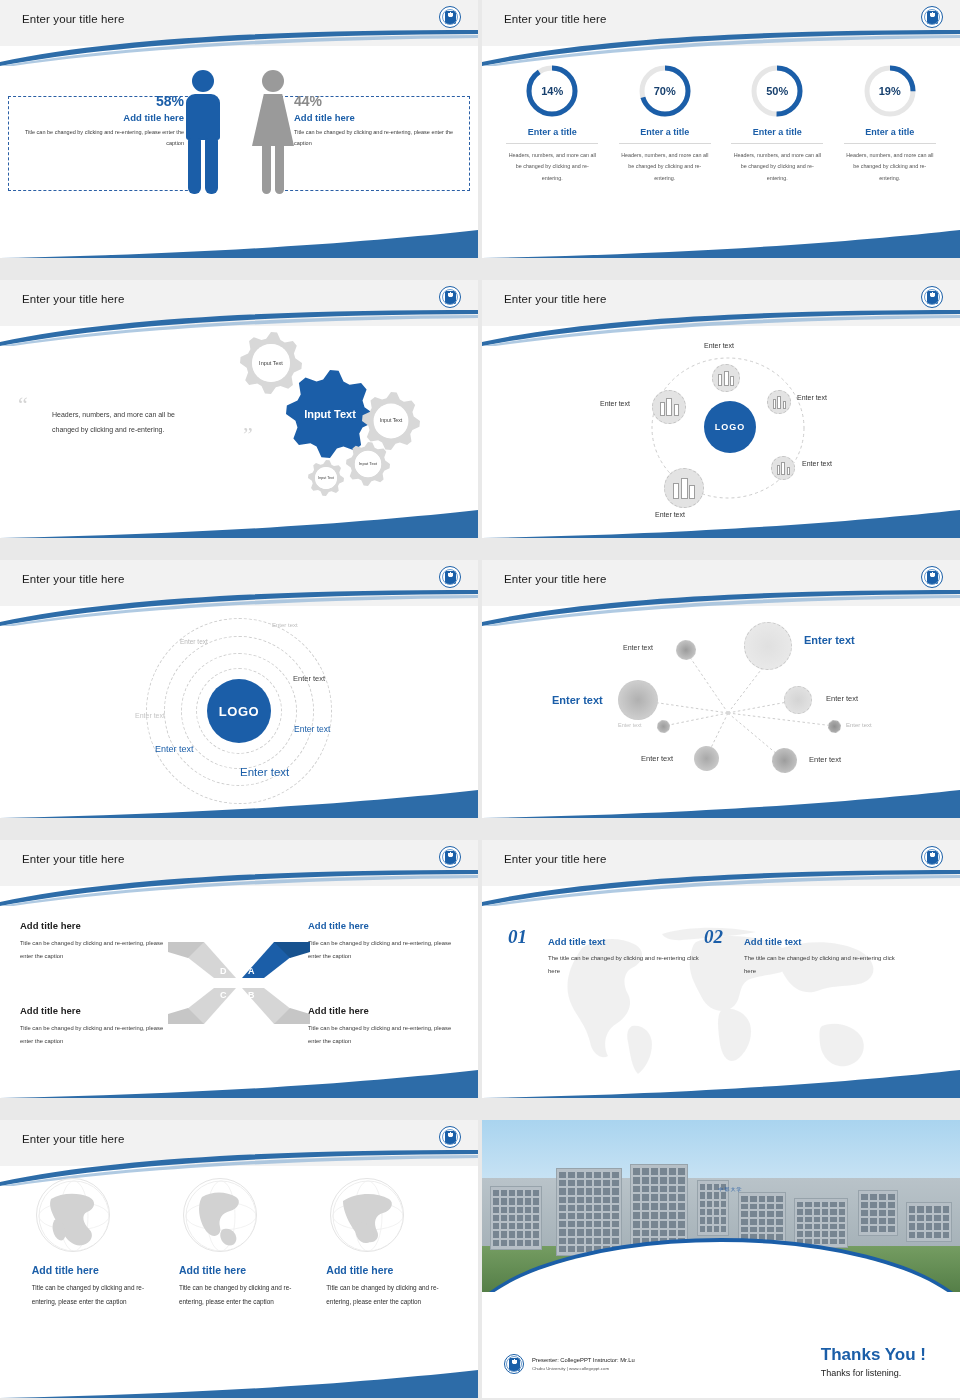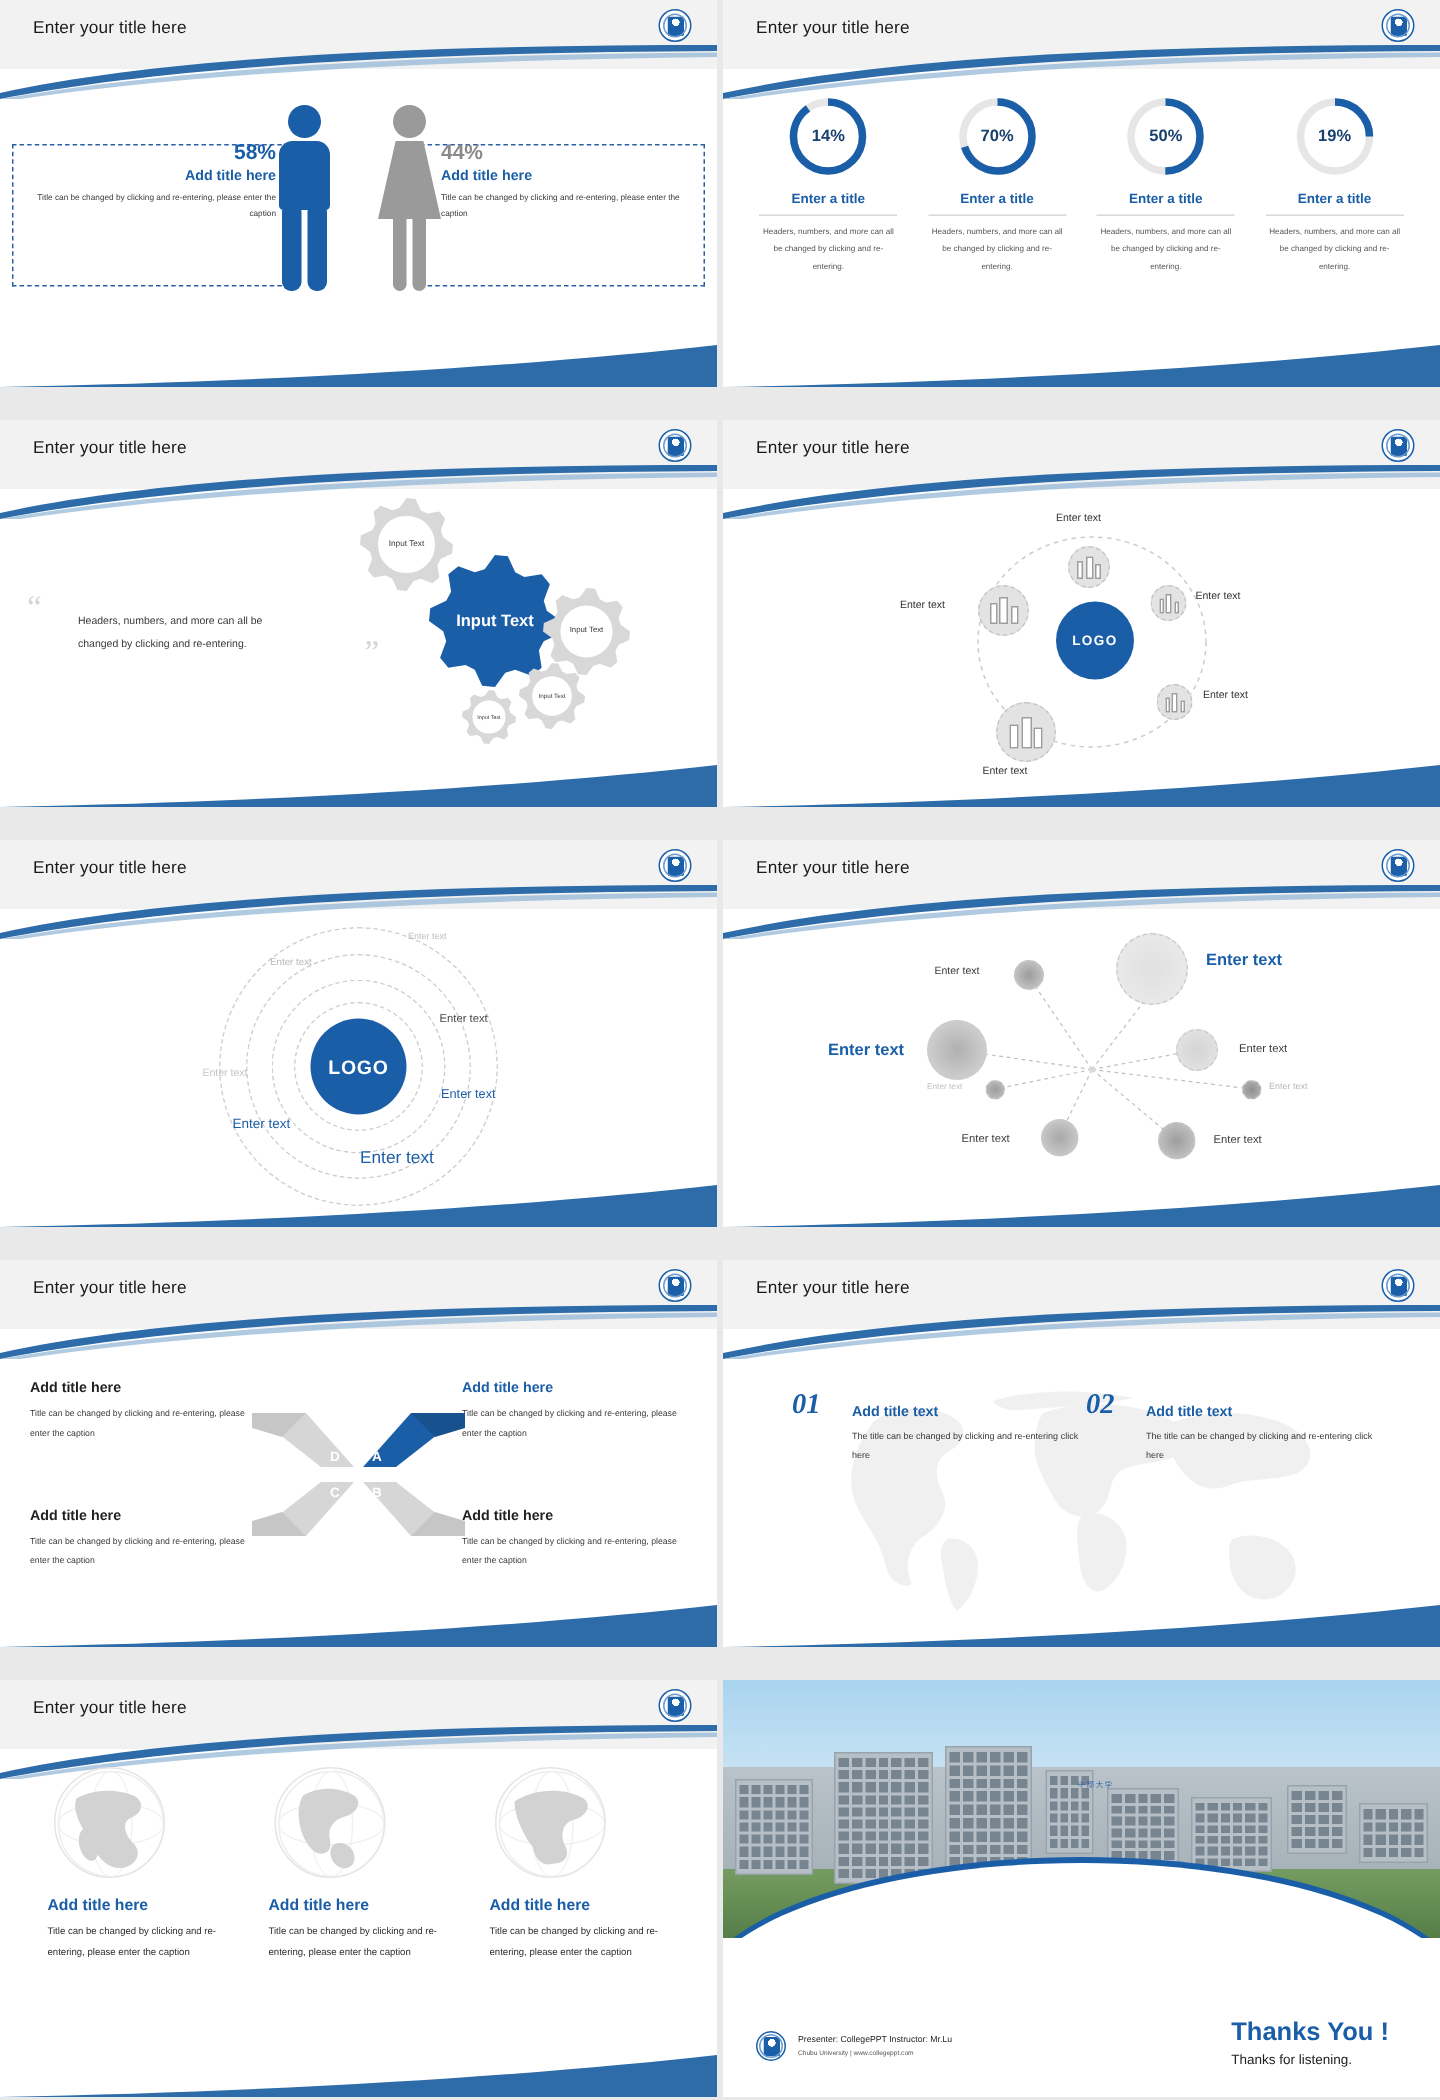--- a/index.html
+++ b/index.html
@@ -162,21 +162,21 @@
   
   .s7-col { position:absolute; width:150px; }
   .s7-col .t { font-size:9.5px; font-weight:bold; color:#222; }
   .s7-col .t.blue { color:#1b5ea8; }
   .s7-col .c { font-size:5.8px; color:#3a3a3a; line-height:2.2; margin-top:6px; }
   .xshape { position:absolute; left:168px; top:98px; width:142px; height:90px; }
 
   
   .worldmap { position:absolute; left:50%; top:74px; transform:translateX(-50%);
               width:370px; height:165px; opacity:.5; }
-  .s8-item { position:absolute; top:96px;margin-left:20px; }
+  .s8-item { position:absolute; top:96px; }
   .s8-num { position:absolute; left:0; top:-10px; font-size:19px; font-style:italic;
             font-weight:bold; color:#1b5ea8; font-family:"Liberation Serif",serif; }
   .s8-body { margin-left:40px; width:160px; }
   .s8-t { font-size:9.5px; font-weight:bold; color:#1b5ea8; }
   .s8-c { font-size:6px; color:#3a3a3a; line-height:2.1; margin-top:5px; }
 
   
   .s9-row { position:absolute; left:0; top:58px; width:100%;
             display:flex; justify-content:space-around; padding:0 18px; }
   .s9-item { width:120px; }

